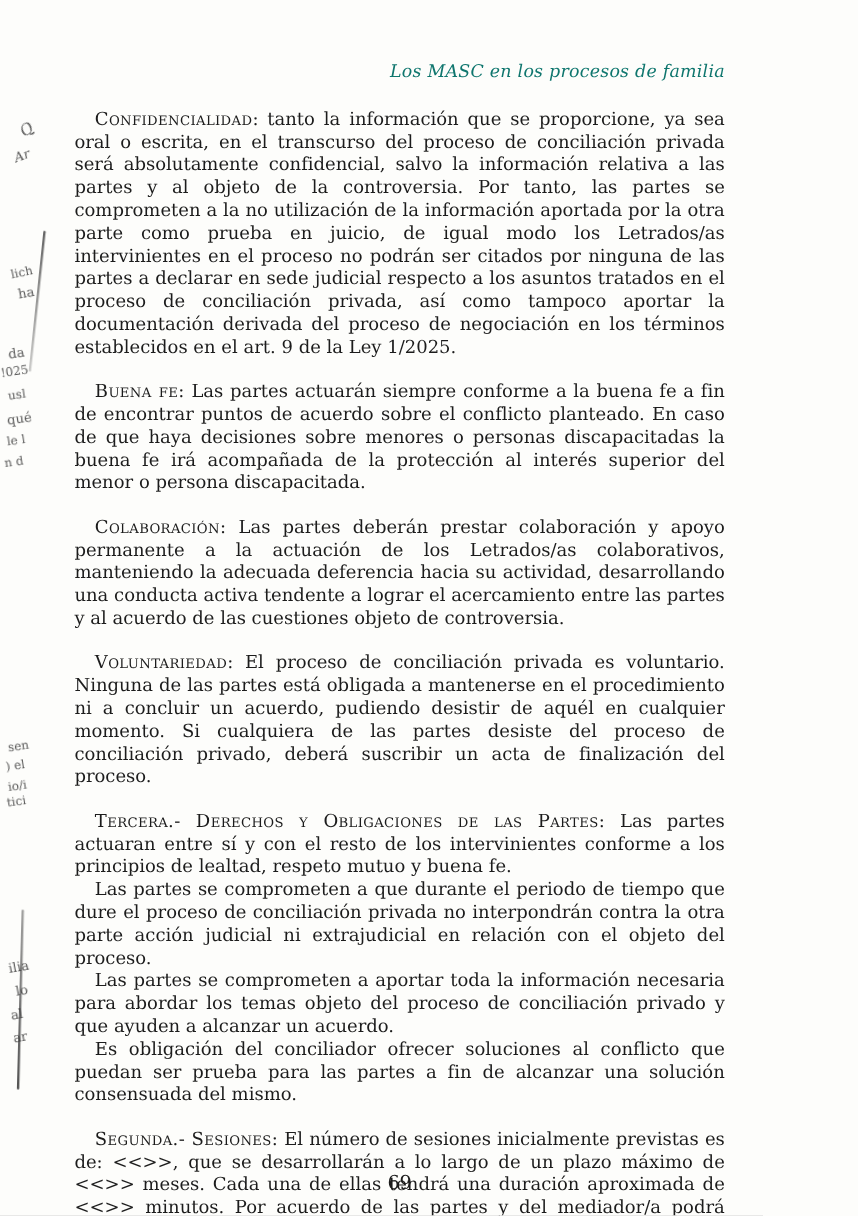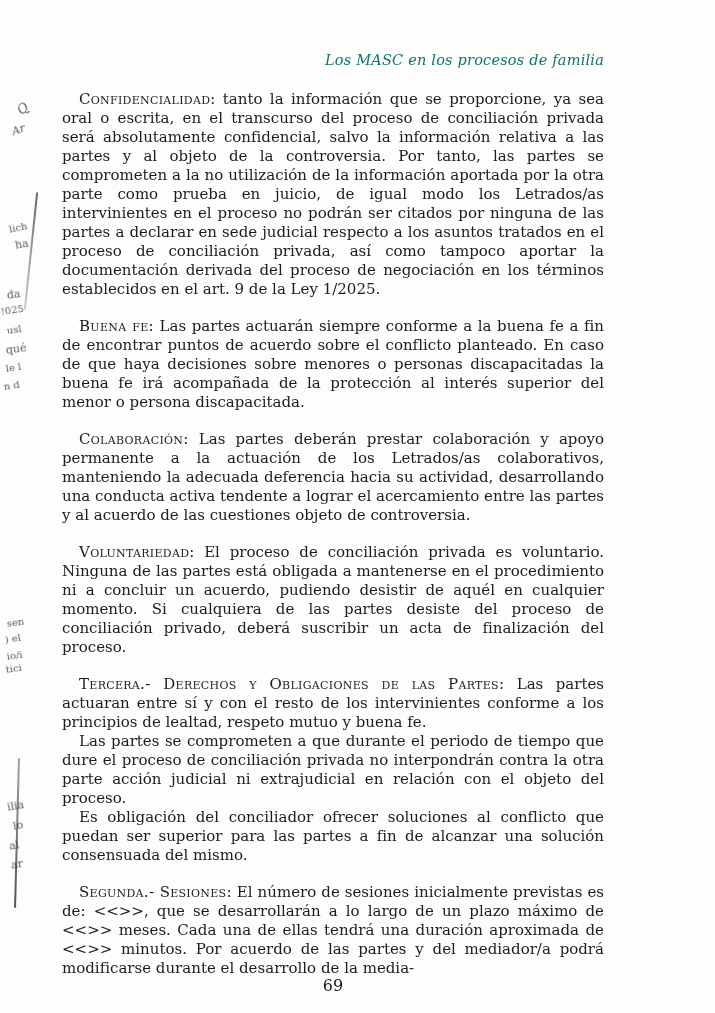--- a/index.html
+++ b/index.html
@@ -91,19 +91,20 @@
 
   <div class="running-header">Los MASC en los procesos de familia</div>
 
   <div class="text-block">
     <p class="para"><span class="run-head">Confidencialidad</span><span>: tanto la información que se proporcione, ya sea oral o escrita, en el transcurso del </span><span class="run-bold">proceso de conciliación privada</span><span> será absolutamente confidencial, salvo la información relativa a las partes y al objeto de la controversia. Por tanto, las partes se comprometen a la no utilización de la información aportada por la otra parte como prueba en juicio, de igual modo los Letrados/as intervinientes en el proceso no podrán ser citados por ninguna de las partes a declarar en sede judicial respecto a los asuntos tratados en el </span><span class="run-bold">proceso de conciliación privada</span><span>, así como tampoco aportar la documentación derivada del proceso de negociación en los términos establecidos en el art. 9 de la Ley 1/2025.</span></p>
     <p class="para spaced"><span class="run-head">Buena fe:</span><span> Las partes actuarán siempre conforme a la buena fe a fin de encontrar puntos de acuerdo sobre el conflicto planteado. En caso de que haya decisiones sobre menores o personas discapacitadas la buena fe irá acompañada de la protección al interés superior del menor o persona discapacitada.</span></p>
     <p class="para spaced"><span class="run-head">Colaboración:</span><span> Las partes deberán prestar colaboración y apoyo permanente a la actuación de los Letrados/as colaborativos, manteniendo la adecuada deferencia hacia su actividad, desarrollando una conducta activa tendente a lograr el acercamiento entre las partes y al acuerdo de las cuestiones objeto de controversia.</span></p>
     <p class="para spaced"><span class="run-head">Voluntariedad</span><span>: El </span><span class="run-bold">proceso de conciliación privada</span><span> es voluntario. Ninguna de las partes está obligada a mantenerse en el procedimiento ni a concluir un acuerdo, pudiendo desistir de aquél en cualquier momento. Si cualquiera de las partes desiste del </span><span class="run-bold">proceso de conciliación privado</span><span>, deberá suscribir un acta de finalización del proceso.</span></p>
     <p class="para spaced"><span class="run-head">Tercera.- Derechos y Obligaciones de las Partes:</span><span> Las partes actuaran entre sí y con el resto de los intervinientes conforme a los principios de lealtad, respeto mutuo y buena fe.</span></p>
     <p class="para"><span>Las partes se comprometen a que durante el periodo de tiempo que dure el </span><span class="run-bold">proceso de conciliación privada</span><span> no interpondrán contra la otra parte acción judicial ni extrajudicial en relación con el objeto del proceso.</span></p>
-    <p class="para"><span>Es obligación del conciliador ofrecer soluciones al conflicto que puedan ser superior para las partes a fin de alcanzar una solución consensuada del mismo.</span></p>
+    <p class="para"><span>Las partes se comprometen a aportar toda la información necesaria para abordar los temas objeto del </span><span class="run-bold">proceso de conciliación privado</span><span> y que ayuden a alcanzar un acuerdo.</span></p>
+    <p class="para"><span>Es obligación del conciliador ofrecer soluciones al conflicto que puedan ser prueba para las partes a fin de alcanzar una solución consensuada del mismo.</span></p>
     <p class="para spaced"><span class="run-head">Segunda.- Sesiones:</span><span> El número de sesiones inicialmente previstas es de: &lt;&lt;&gt;&gt;, que se desarrollarán a lo largo de un plazo máximo de &lt;&lt;&gt;&gt; meses. Cada una de ellas tendrá una duración aproximada de &lt;&lt;&gt;&gt; minutos. Por acuerdo de las partes y del mediador/a podrá modificarse durante el desarrollo de la media-</span></p>
   </div>
 
   <div class="page-number">69</div>
 
 </div>
 
 </body></html>

